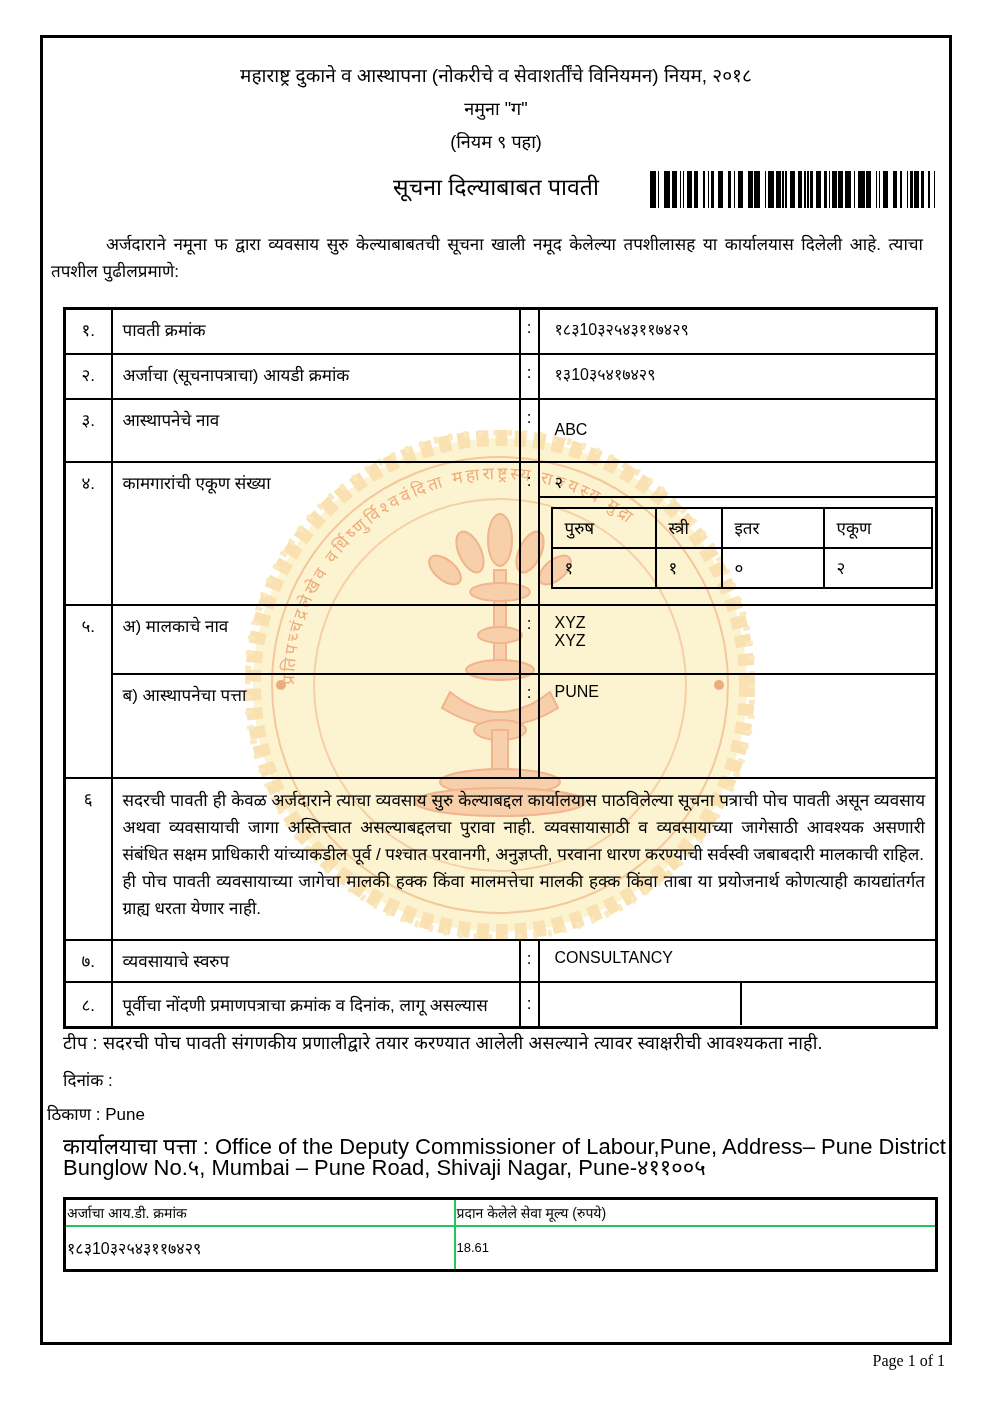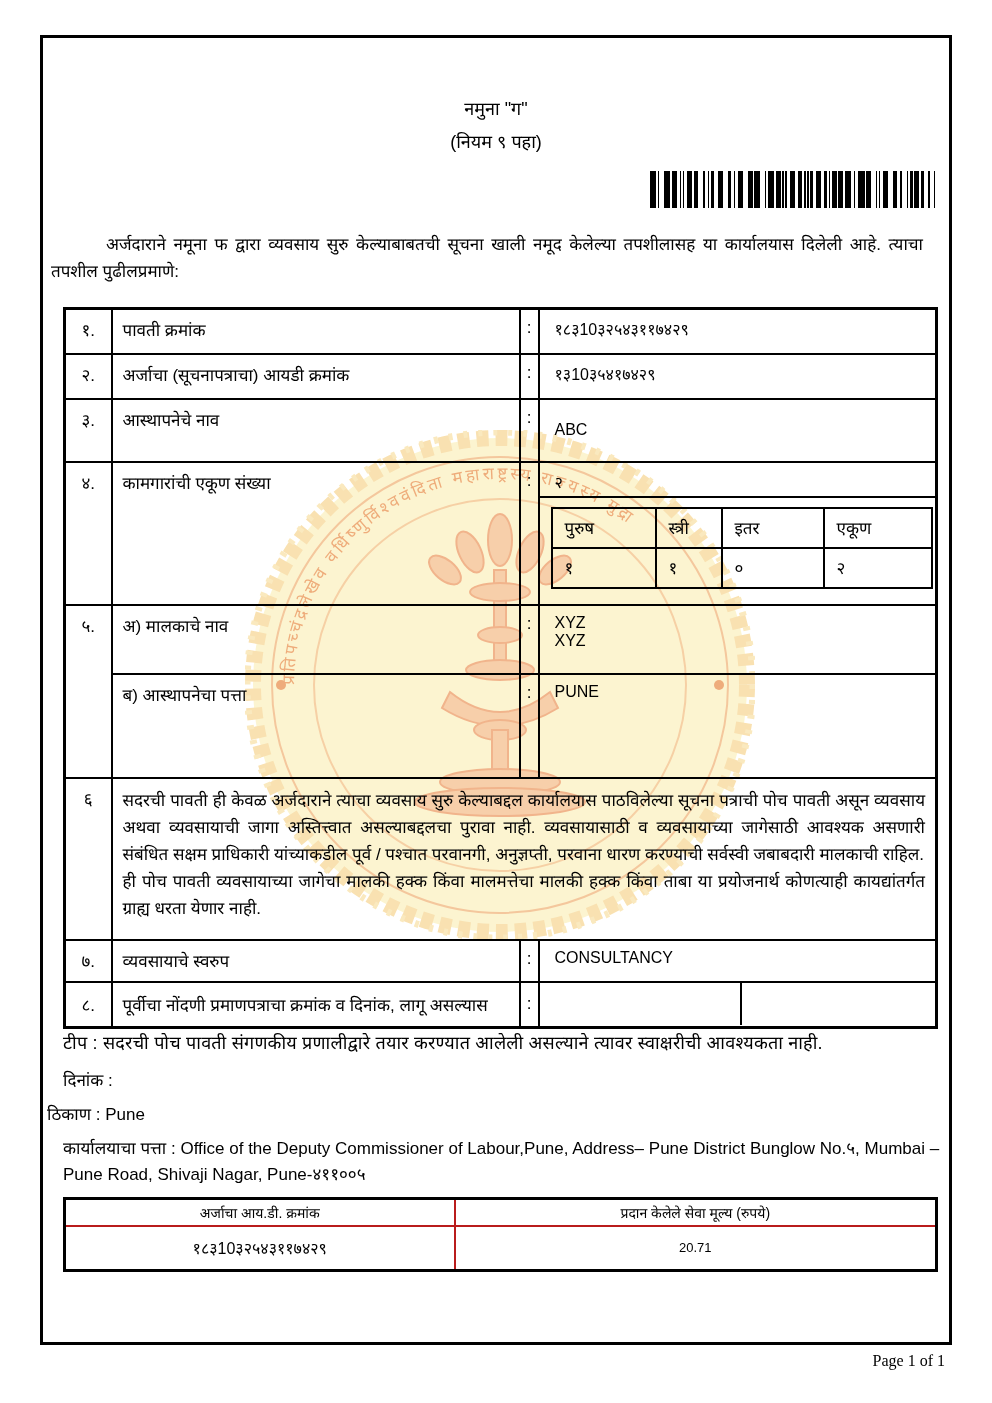--- a/index.html
+++ b/index.html
@@ -52,27 +52,27 @@
   .workers{margin:9px 0 0 11px;width:380px;border:2px solid #000;table-layout:fixed;}
   .workers td{border:2px solid #000;font-size:17px;padding:6px 0 6px 12px;vertical-align:middle;}
   .workers tr{height:40px;}
   .para{line-height:27px;text-align:justify;}
   td.r8val{padding:0;}
   .split-line{height:42px;width:0;border-left:2px solid #000;margin-left:200px;}
   
   .note{left:20px;top:992px;width:880px;font-size:18px;letter-spacing:0.2px;z-index:1;}
   .dinank{left:20px;top:1030px;font-size:17px;z-index:1;}
   .thikan{left:4px;top:1064px;font-size:17px;z-index:1;}
-  .office{left:20px;top:1098px;width:888px;font-size:17px;line-height:26px;z-index:1;}
+  .office{left:20px;top:1098px;width:888px;font-size:22px;line-height:21px;z-index:1;}
   
   .fee-table{
     position:absolute;left:20px;top:1159px;width:872px;z-index:1;
     border:3px solid #000;table-layout:fixed;
   }
-  .fee-table td{border:2px solid #b91c1c;text-align:center;vertical-align:middle;box-sizing:border-box;}
+  .fee-table td{border:2px solid #22c55e;text-align:left;vertical-align:middle;box-sizing:border-box;}
   .fee-head{height:27px;font-size:14px;}
   .fee-val1{height:45px;font-size:16px;}
   .fee-val2{height:45px;font-size:13px;vertical-align:middle;}
   .page-footer{
     position:absolute;right:47px;top:1352px;font-size:16px;
     font-family:"Liberation Serif", serif;z-index:1;
   }
 </style>
 </head>
 <body>
@@ -104,22 +104,24 @@
         <ellipse cx="255" cy="300" rx="26" ry="10"></ellipse>
         <rect x="247" y="300" width="16" height="42"></rect>
         <ellipse cx="255" cy="352" rx="60" ry="13"></ellipse>
         <ellipse cx="255" cy="372" rx="85" ry="14"></ellipse>
       </g>
       <circle cx="36" cy="255" r="5" fill="#EC9E64"></circle>
       <circle cx="474" cy="255" r="5" fill="#EC9E64"></circle>
     </g>
   </svg>
 
+  <div class="abs center hline1">महाराष्ट्र दुकाने व आस्थापना (नोकरीचे व सेवाशर्तींचे विनियमन) नियम, २०१८</div>
   <div class="abs center hline2">नमुना "ग"</div>
   <div class="abs center hline3">(नियम ९ पहा)</div>
+  <div class="abs center doc-title">सूचना दिल्याबाबत पावती</div>
   <div class="abs barcode">
       <i style="width:6.4px"></i>
       <b style="width:1.5px"></b>
       <i style="width:1.6px"></i>
       <b style="width:4.5px"></b>
       <i style="width:6.4px"></i>
       <b style="width:1.5px"></b>
       <i style="width:4.800000000000001px"></i>
       <b style="width:3px"></b>
       <i style="width:1.6px"></i>
@@ -315,20 +317,20 @@
         <col style="width:390px">
         <col style="width:482px">
       </colgroup>
     <tbody>
         <tr>
       <td class="fee-head">अर्जाचा आय.डी. क्रमांक</td>
       <td class="fee-head">प्रदान केलेले सेवा मूल्य (रुपये)</td>
     </tr>
     <tr>
       <td class="fee-val1">१८३10३२५४३११७४२९</td>
-      <td class="fee-val2">20.71</td>
+      <td class="fee-val2">18.61</td>
     </tr>
   </tbody>
     </table>
 
 </div>
 
 <div class="page-footer">Page 1 of 1</div>
 
 </body></html>

